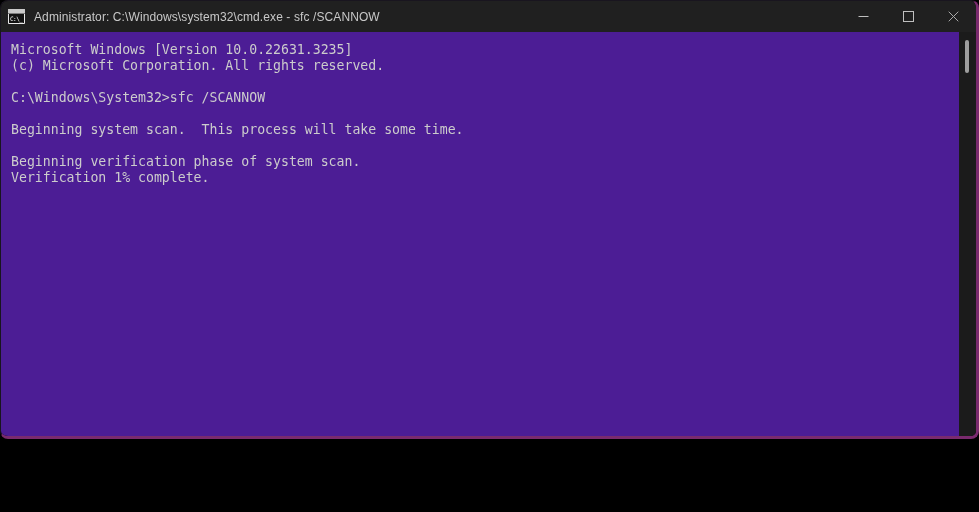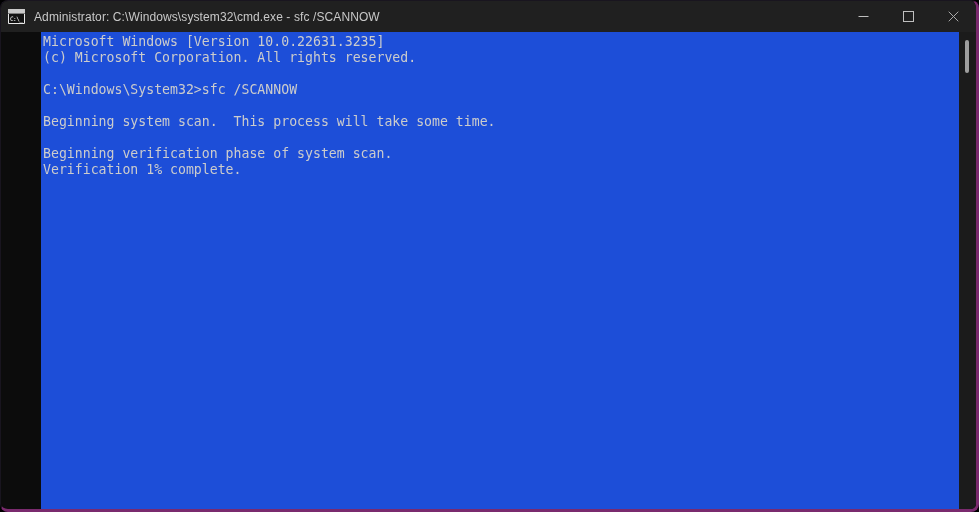--- a/index.html
+++ b/index.html
@@ -13,21 +13,21 @@
     height: 512px;
     overflow: hidden;
     font-family: "Liberation Sans", sans-serif;
   }
 
   #window {
     position: absolute;
     left: 0;
     top: 0;
     width: 979px;
-    height: 512px;
+    height: 439px;
     box-sizing: border-box;
     background: #0c0c0c;
     border-radius: 8px;
     overflow: hidden;
     
     border-right: 3px solid #7a2a6e;
     border-bottom: 3px solid #7a2a6e;
     border-left: 1px solid #19151f;
     border-top: 1px solid #19151f;
   }
@@ -106,24 +106,23 @@
   }
   .wbtn svg { display: block; }
 
   
   #terminal {
     position: absolute;
     left: 0;
     top: 31px;
     right: 17px;
     bottom: 0;
-    background: #1d4ed8;
-    padding: 0;
-    overflow: hidden;
-    margin-left: 40px;
+    background: #4c1d95;
+    padding: 8px;
+    overflow: hidden;
   }
   #screen-text {
     margin: 0;
     padding: 2px 0 0 2px;
     font-family: "DejaVu Sans Mono", monospace;
     font-size: 13.2px;
     line-height: 16px;
     color: #cccccc;
     white-space: pre;
     letter-spacing: 0px;

